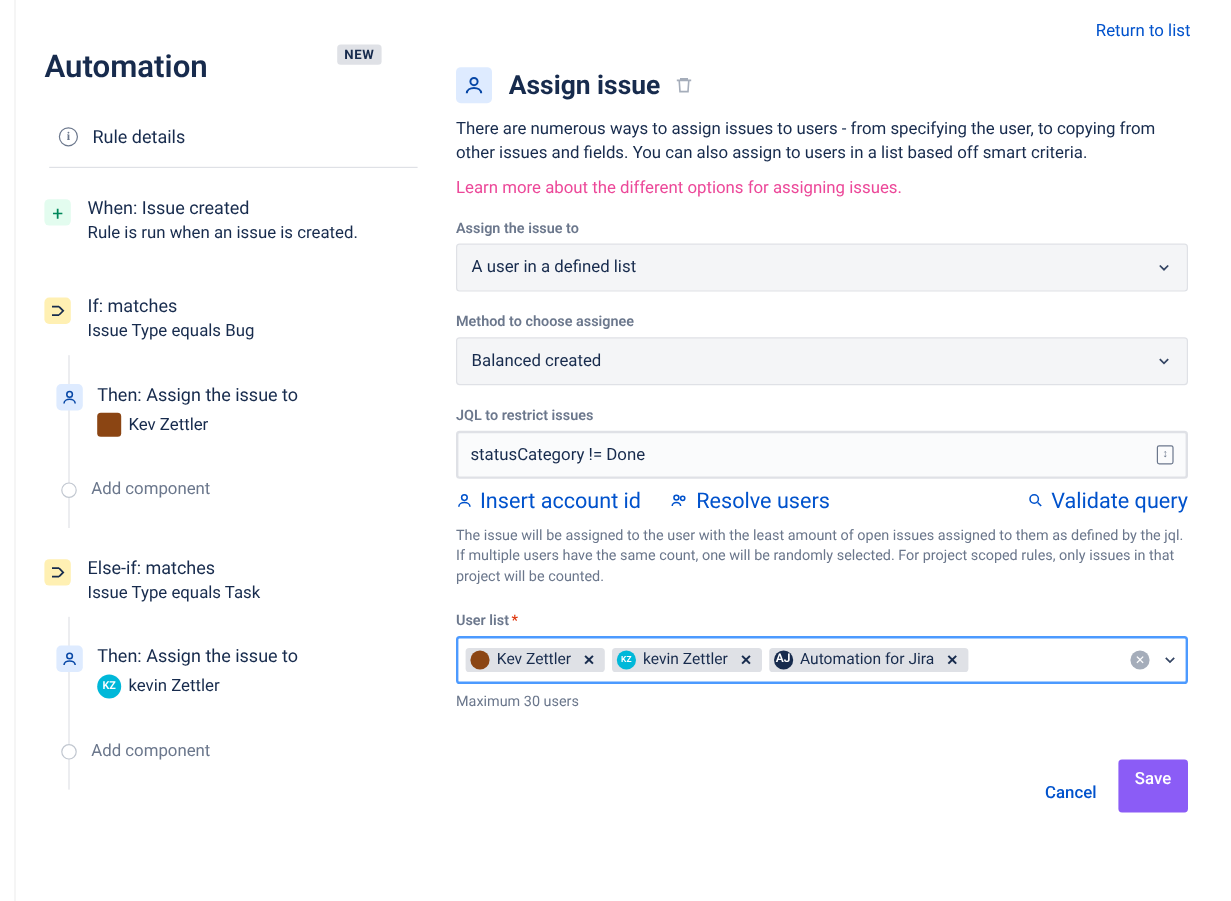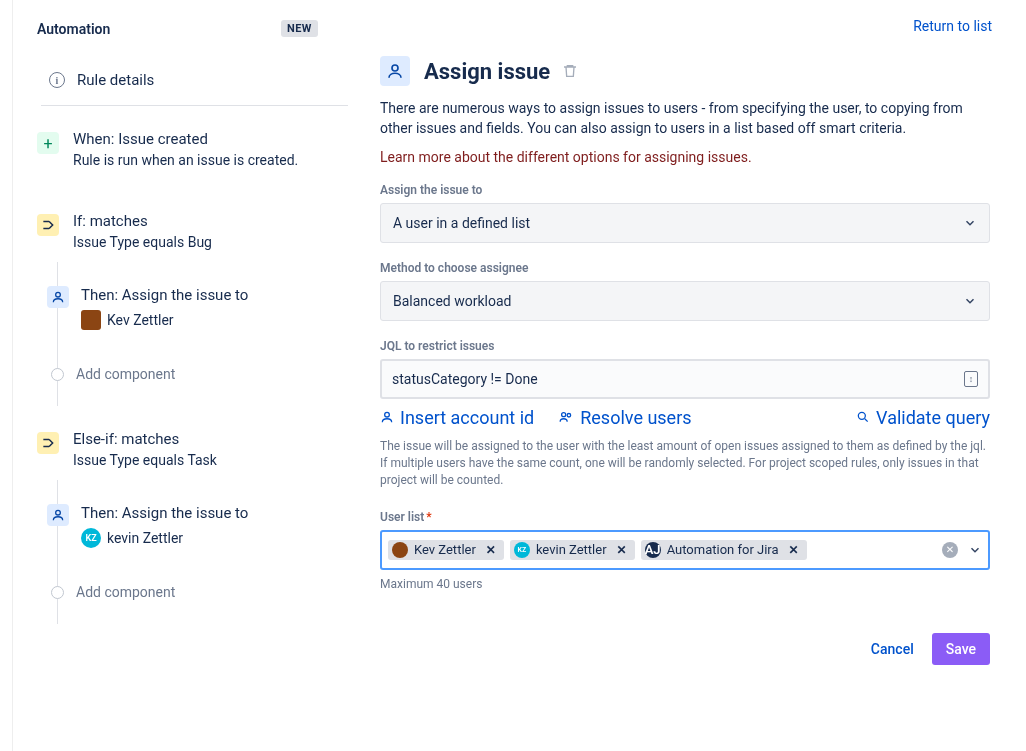--- a/index.html
+++ b/index.html
@@ -9,21 +9,21 @@
     color: #172B4D;
     background: #fff;
     width: 1026px;
     height: 751px;
     overflow: hidden;
     position: relative;
   }
   .container { display: flex; height: 100%; padding-left: 12px; }
   .sidebar { width: 348px; padding: 20px 12px 0 24px; border-left: 1px solid #eee; }
   .sidebar-header { display: flex; align-items: center; gap: 12px; margin-bottom: 28px; }
-  .sidebar-title { font-size: 14px; font-weight: 600; color: #172B4D; }
+  .sidebar-title { font-size: 26px; font-weight: 600; color: #172B4D; margin-top: 21px; }
   .new-badge {
     background: #DFE1E6; color: #172B4D; font-size: 11px; font-weight: 700;
     padding: 2px 6px; border-radius: 3px; letter-spacing: 0.5px; margin-left: auto; margin-right: 30px;
   }
   .rule-details {
     display: flex; align-items: center; gap: 12px; padding: 6px 0 16px 8px;
     border-bottom: 1px solid #DFE1E6; color: #172B4D; font-size: 15px;
     margin-bottom: 18px; margin-left: 4px;
   }
   .rule-details .i-icon {
@@ -53,21 +53,21 @@
   .main { flex: 1; padding: 20px 36px 0 20px; position: relative; }
   .return-link { position: absolute; top: 18px; right: 34px; color: #0052CC; font-size: 14px; margin-left: 40px; }
   .panel-header { display:flex; align-items:center; gap: 14px; margin-top: 36px; margin-bottom: 12px; }
   .panel-icon {
     width: 30px; height: 30px; background:#DEEBFF; border-radius:4px;
     display:flex; align-items:center; justify-content:center; flex-shrink:0;
   }
   .panel-title { font-size: 22px; font-weight: 700; }
   .trash { color:#A5ADBA; margin-left:-2px; }
   .desc { color:#172B4D; font-size:14px; line-height:1.45; margin-bottom: 10px; }
-  .learn-link { color:#7f1d1d; font-size:14px; display:block; margin-bottom: 18px; }
+  .learn-link { color:#ec4899; font-size:14px; display:block; margin-bottom: 18px; }
   .field-label { font-size: 12px; font-weight: 600; color:#6B778C; margin-bottom: 6px; }
   .field-label .req { color:#DE350B; margin-left:2px; }
   .select {
     background:#F4F5F7; border:1px solid #DFE1E6; border-radius:3px; height:40px;
     display:flex; align-items:center; justify-content:space-between; padding: 0 12px;
     font-size:14px; color:#172B4D; margin-bottom: 18px;
   }
   .chev { color:#344563; }
   .text-input {
     background:#FAFBFC; border:2px solid #DFE1E6; border-radius:3px; height:40px;
@@ -84,25 +84,25 @@
     display:flex; align-items:center; gap:6px; flex-wrap:wrap; margin-bottom: 6px;
   }
   .chip {
     background:#DFE1E6; border-radius:3px; padding: 2px 4px 2px 4px; display:flex; align-items:center; gap:6px;
     font-size:13px; color:#172B4D;
   }
   .chip .x { font-size:12px; color:#172B4D; padding: 0 4px; font-weight:600; }
   .chip .av { width:16px; height:16px; border-radius:50%; }
   .av-brown { background:#8B4513; }
   .av-teal { background:#00B8D9; display:flex; align-items:center; justify-content:center; color:#fff; font-size:7px; font-weight:600; }
-  .av-navy { background:#172B4D; display:flex; align-items:center; justify-content:center; color:#fff; font-size:13px; font-weight:600; }
+  .av-navy { background:#172B4D; display:flex; align-items:center; justify-content:center; color:#fff; font-size:10px; font-weight:600; }
   .ul-actions { margin-left:auto; display:flex; align-items:center; gap:10px; color:#6B778C; }
   .clear-x { width:16px; height:16px; border-radius:50%; background:#A5ADBA; color:#fff; display:flex; align-items:center; justify-content:center; font-size:10px; }
   .footer-btns { display:flex; justify-content:flex-end; gap:6px; margin-top: 40px; }
-  .btn-cancel { background:transparent; color:#0052CC; padding:8px 12px; border-radius:3px; font-size:14px; font-weight:500; }
+  .btn-cancel { background:transparent; color:#0052CC; padding:8px 12px; border-radius:3px; font-size:14px; font-weight:500;margin-top:12px; }
   .btn-save { background:#8b5cf6; color:#fff; padding:8px 14px; border-radius:3px; font-size:14px; font-weight:500; }
   svg { display:block; }
 </style>
 </head>
 <body>
 
 <div class="container">
   <div class="sidebar">
     <div class="sidebar-header">
       <span class="sidebar-title">Automation</span>
@@ -221,21 +221,21 @@
       <span>A user in a defined list</span>
       <span class="chev">
         <svg width="14" height="14" viewBox="0 0 24 24" fill="none" stroke="#344563" stroke-width="2.5">
             <path d="M6 9l6 6 6-6"></path>
           </svg>
       </span>
     </div>
 
     <div class="field-label">Method to choose assignee</div>
     <div class="select">
-      <span>Balanced workload</span>
+      <span>Balanced created</span>
       <span class="chev">
         <svg width="14" height="14" viewBox="0 0 24 24" fill="none" stroke="#344563" stroke-width="2.5">
             <path d="M6 9l6 6 6-6"></path>
           </svg>
       </span>
     </div>
 
     <div class="field-label">JQL to restrict issues</div>
     <div class="text-input">
       <span>statusCategory != Done</span>
@@ -290,20 +290,20 @@
       </span>
       <span class="ul-actions">
         <span class="clear-x">✕</span>
         <span>
           <svg width="14" height="14" viewBox="0 0 24 24" fill="none" stroke="#344563" stroke-width="2.5">
               <path d="M6 9l6 6 6-6"></path>
             </svg>
         </span>
       </span>
     </div>
-    <div class="helper" style="margin-bottom:0">Maximum 40 users</div>
+    <div class="helper" style="margin-bottom:0">Maximum 30 users</div>
 
     <div class="footer-btns">
       <span class="btn-cancel">Cancel</span>
       <span class="btn-save">Save</span>
     </div>
   </div>
 </div>
 
 </body></html>

